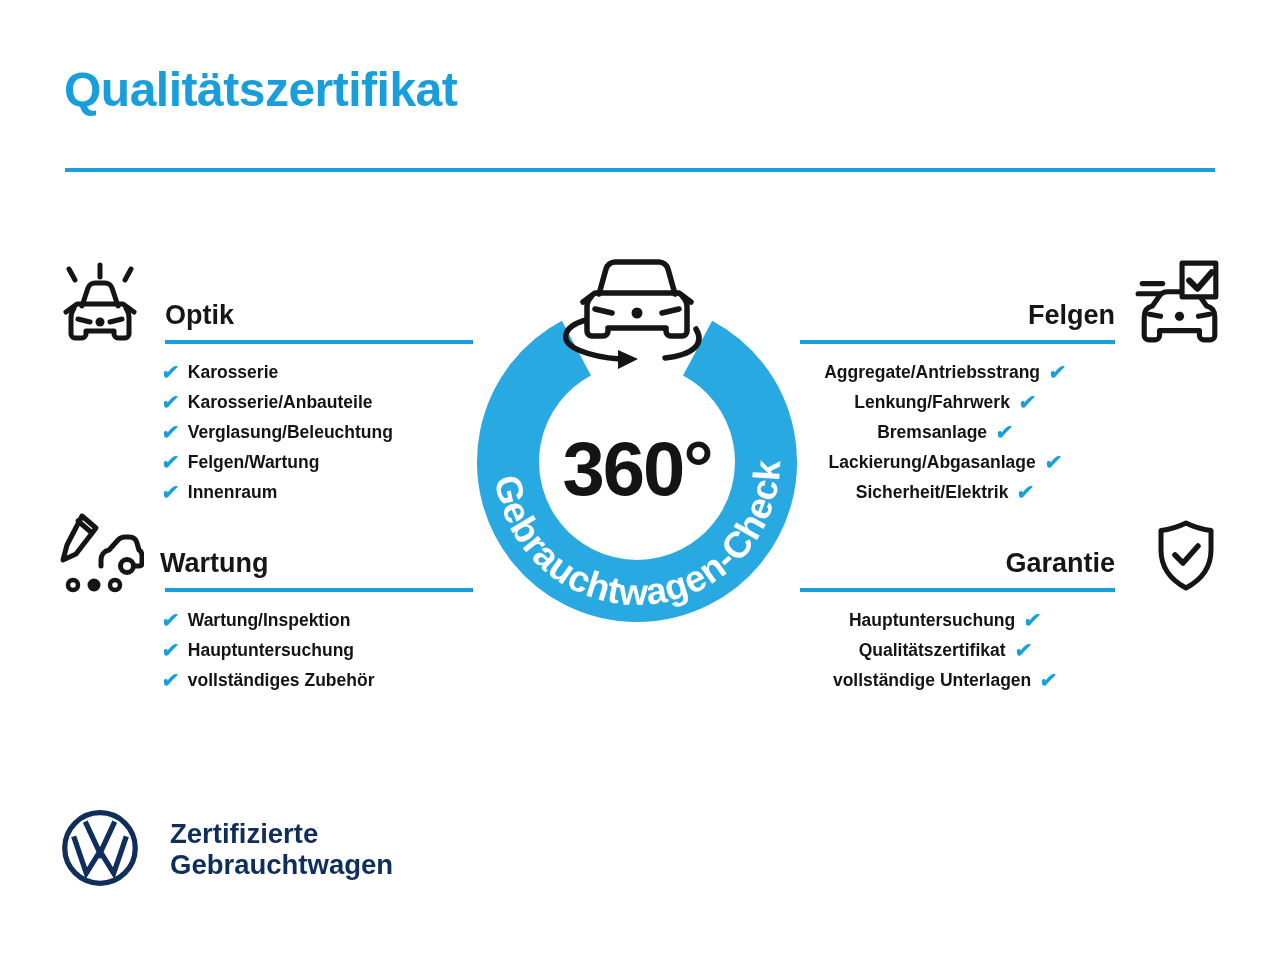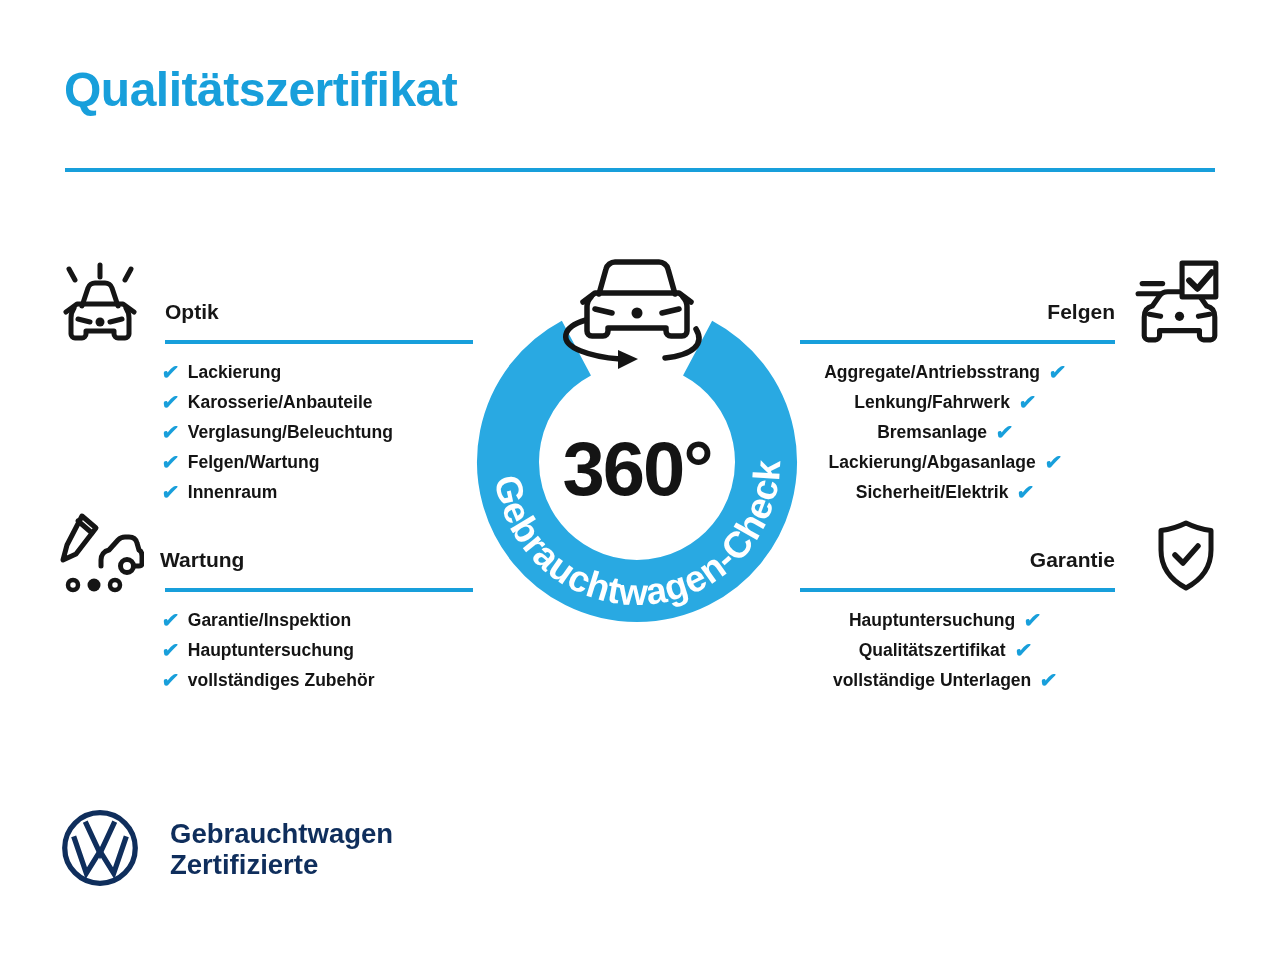--- a/index.html
+++ b/index.html
@@ -7,21 +7,21 @@
   html,body { margin:0; padding:0; }
   body {
     width:1280px; height:960px; position:relative; overflow:hidden;
     background:#ffffff; font-family:"Liberation Sans", sans-serif; color:var(--ink);
   }
   h1.page-title {
     position:absolute; left:64px; top:62px; margin:0;
     font-size:48px; font-weight:bold; color:var(--accent); letter-spacing:-0.5px;
   }
   .rule-top { position:absolute; left:65px; top:168px; width:1150px; height:4px; background:var(--accent); }
-  .sec-title { position:absolute; margin:0; font-size:21px; font-weight:bold; color:var(--ink); }
+  .sec-title { position:absolute; margin:0; font-size:27px; font-weight:bold; color:var(--ink); }
   .sec-rule { position:absolute; height:4px; background:var(--accent); }
   ul.checklist { position:absolute; list-style:none; margin:0; padding:0; font-size:17.5px; font-weight:bold; color:#141414; }
   ul.checklist li { height:30px; display:flex; align-items:center; gap:9px; white-space:nowrap; }
   ul.checklist.rightcol li { justify-content:center; }
   .check { color:var(--accent); font-size:20px; line-height:1; transform:skewX(-8deg); }
   svg.lineicon { position:absolute; stroke:#151515; fill:none; stroke-width:5; stroke-linecap:round; stroke-linejoin:round; }
   svg.lineicon .fillblk { fill:#151515; stroke:none; }
   svg.lineicon .boxwhite { fill:#ffffff; stroke:#151515; }
   #medallion { position:absolute; left:455px; top:245px; width:365px; height:420px; }
   #medallion .ring { stroke:var(--ring); fill:none; stroke-width:62; }
@@ -49,21 +49,21 @@
     <path d="M 18,48 C 16,51 15,54 15,58 L 15,74 C 15,76 17,78 19,78 L 26,78 C 28,78 30,76 30,74 L 30,71 L 58,71 L 58,74 C 58,76 60,78 62,78 L 69,78 C 71,78 73,76 73,74 L 73,58 C 73,54 72,51 70,48"></path>
     <path d="M 22,59 L 34,62"></path>
       <path d="M 66,59 L 54,62"></path>
     <circle class="fillblk" cx="44" cy="62" r="4.5"></circle>
   </svg>
   <h2 class="sec-title" style="left:165px; top:300px">Optik</h2>
   <div class="sec-rule" style="left:165px; top:340px; width:308px"></div>
   <ul class="checklist" style="left:162px; top:357px; width:330px">
     <li>
         <span class="check">✔</span>
-        <span>Lackierung</span>
+        <span>Karosserie</span>
       </li>
     <li>
         <span class="check">✔</span>
         <span>Karosserie/Anbauteile</span>
       </li>
     <li>
         <span class="check">✔</span>
         <span>Verglasung/Beleuchtung</span>
       </li>
     <li>
@@ -122,21 +122,21 @@
     <circle cx="71" cy="56" r="6.5"></circle>
     <circle cx="17" cy="75" r="5" style="stroke-width:4.5"></circle>
     <circle class="fillblk" cx="38" cy="75" r="6.5"></circle>
     <circle cx="59" cy="75" r="5" style="stroke-width:4.5"></circle>
   </svg>
   <h2 class="sec-title" style="left:160px; top:548px">Wartung</h2>
   <div class="sec-rule" style="left:165px; top:588px; width:308px"></div>
   <ul class="checklist" style="left:162px; top:605px; width:330px">
     <li>
         <span class="check">✔</span>
-        <span>Garantie/Inspektion</span>
+        <span>Wartung/Inspektion</span>
       </li>
     <li>
         <span class="check">✔</span>
         <span>Hauptuntersuchung</span>
       </li>
     <li>
         <span class="check">✔</span>
         <span>vollständiges Zubehör</span>
       </li>
   </ul>
@@ -187,16 +187,16 @@
   </g>
 </svg>
 
 <div>
   <svg id="vw-logo" viewBox="0 0 76 76">
     <circle cx="38" cy="38" r="33.5"></circle>
     <path d="M 24,13 L 38,43 L 52,13"></path>
     <path d="M 13,27 L 25,62 L 38,41 L 51,62 L 63,27"></path>
   </svg>
   <div class="footer-text">
+    <div class="f-line">Zertifizierte</div>
     <div class="f-line">Gebrauchtwagen</div>
-    <div class="f-line">Zertifizierte</div>
   </div>
 </div>
 
 </body></html>

